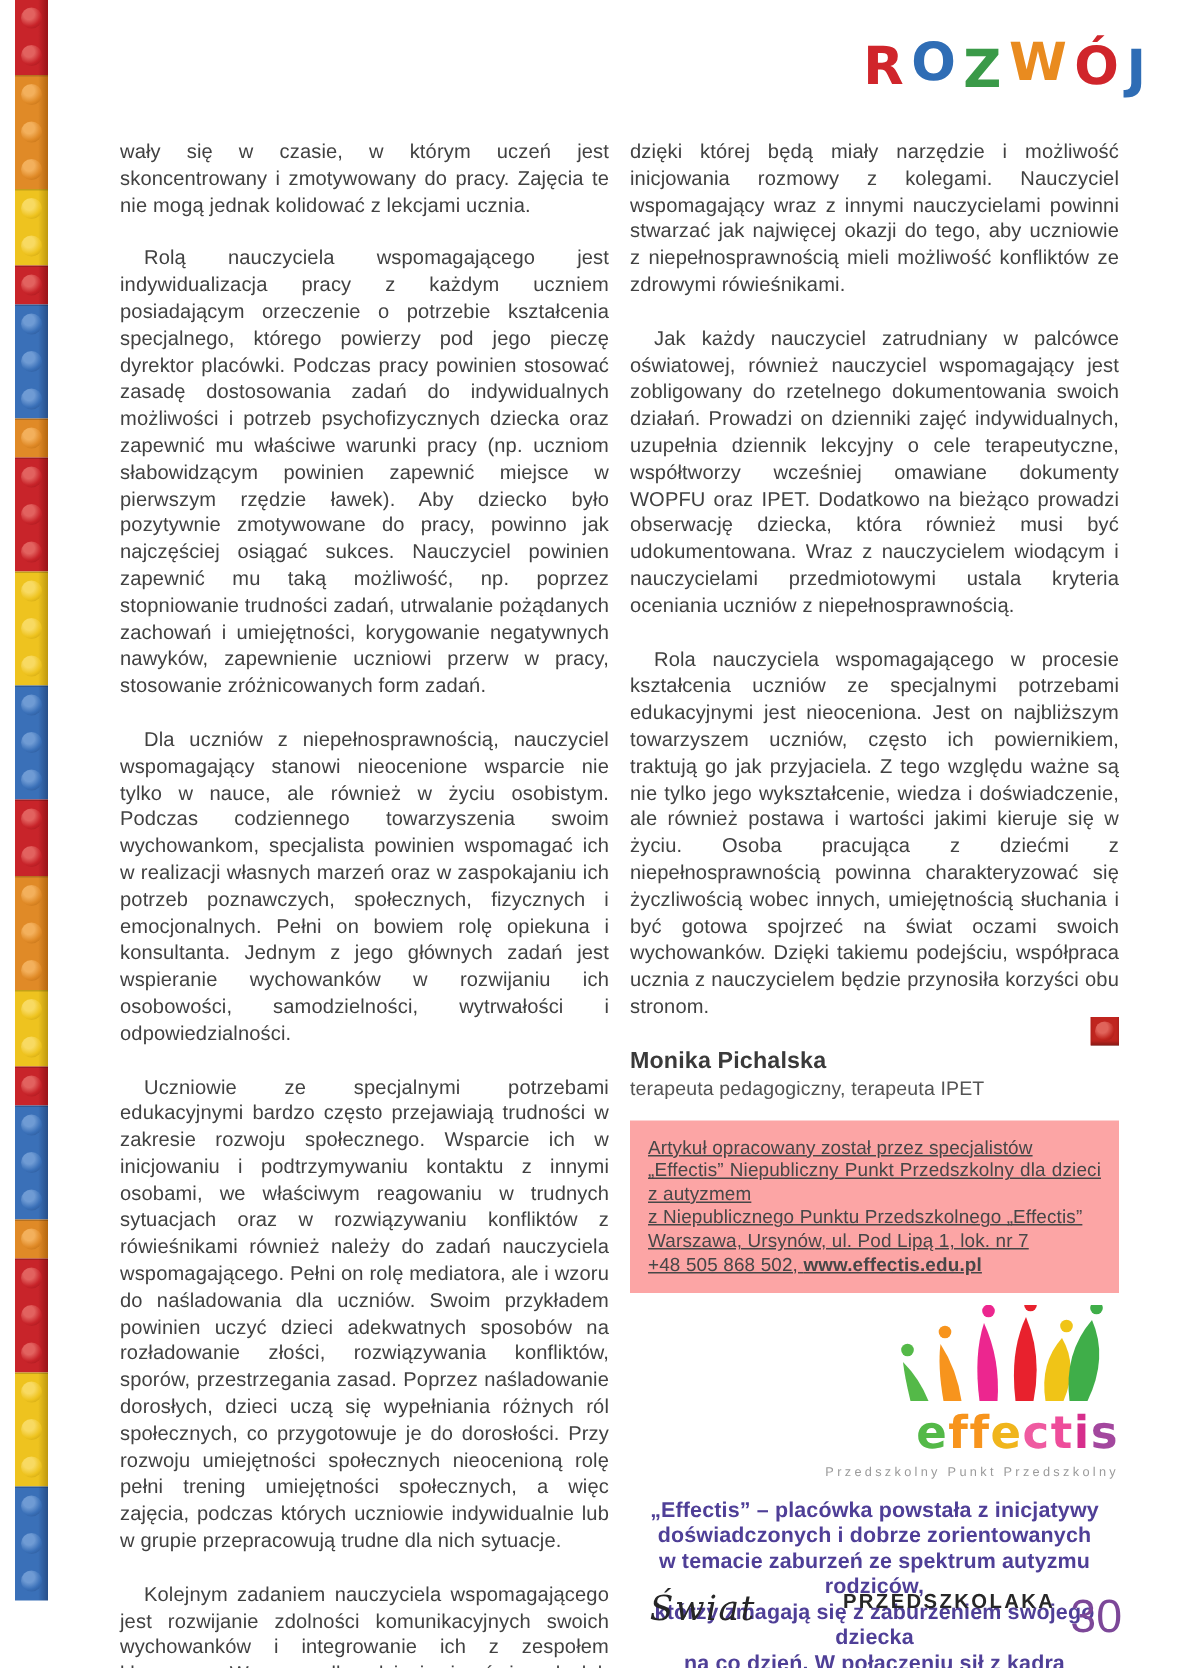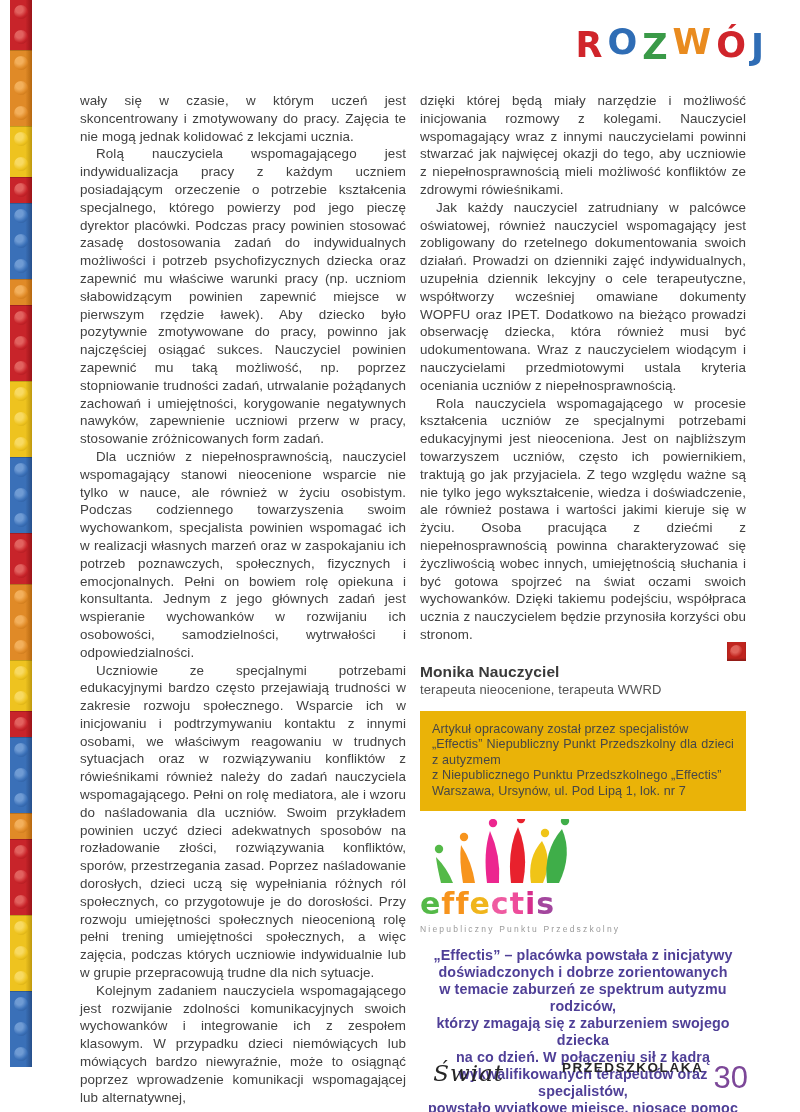--- a/index.html
+++ b/index.html
@@ -17,38 +17,38 @@
   .masthead span{font-family:"DejaVu Sans",sans-serif;font-weight:800;font-size:35px;line-height:38px;}
   .masthead span:nth-child(2n){transform:translateY(-3px);}
   .masthead span:nth-child(3n){transform:translateY(2px);}
 
   
   .col{position:absolute;top:92px;width:326px;font-size:13.4px;line-height:17.8px;
        text-align:justify;letter-spacing:.1px;}
   .col-left{left:80px;}
   .col-right{left:420px;}
   p.para{margin:0;}
-  p.para.ind{text-indent:16px;}
+  p.para.ind{text-indent:16px;margin-top:18px;}
   .p-last{position:relative;}
   .end-brick{position:absolute;right:0;bottom:-17px;width:19px;height:19px;background:#c0251f;
              box-shadow:inset 0 -2px 2px rgba(0,0,0,.25);}
   .end-brick i{position:absolute;left:3px;top:3px;width:13px;height:13px;border-radius:50%;
                background:radial-gradient(circle at 38% 32%,#e0635a 0 30%,#c0251f 65%,#8e1412 100%);}
 
   
   .author{margin-top:18px;}
   .author-name{font-weight:700;font-size:15.5px;color:#3a3a3a;line-height:19px;}
   .author-title{font-size:13px;color:#535353;line-height:17px;}
 
   
-  .infobox{margin-top:13px;background:#eab308;padding:11px 12px;font-size:12.6px;line-height:15.6px;color:#474747;}
+  .infobox{margin-top:13px;background:#fca5a5;padding:11px 12px;font-size:12.6px;line-height:15.6px;color:#474747;text-decoration:underline;}
   .infobox .bold{font-weight:700;}
 
   
-  .eff-logo{margin-top:8px;text-align:left;}
+  .eff-logo{margin-top:8px;text-align:right;}
   .eff-word{font-size:30px;font-weight:700;letter-spacing:1px;line-height:30px;
             font-family:"DejaVu Sans",sans-serif;}
   .eff-tagline{font-size:8.5px;letter-spacing:2.2px;color:#9a9a9a;margin-top:2px;}
 
   
   .promo{margin-top:8px;text-align:center;font-weight:700;font-size:14.3px;line-height:17px;
          white-space:pre-line;}
 
   
   .footer{position:absolute;right:52px;bottom:16px;display:flex;align-items:flex-start;gap:10px;}
@@ -161,29 +161,30 @@
 <div class="col col-right">
   <div>
       <p class="para">dzięki której będą miały narzędzie i możliwość inicjowania rozmowy z kolegami. Nauczyciel wspomagający wraz z innymi nauczycielami powinni stwarzać jak najwięcej okazji do tego, aby uczniowie z niepełnosprawnością mieli możliwość konfliktów ze zdrowymi rówieśnikami.</p>
       <p class="para ind">Jak każdy nauczyciel zatrudniany w palcówce oświatowej, również nauczyciel wspomagający jest zobligowany do rzetelnego dokumentowania swoich działań. Prowadzi on dzienniki zajęć indywidualnych, uzupełnia dziennik lekcyjny o cele terapeutyczne, współtworzy wcześniej omawiane dokumenty WOPFU oraz IPET. Dodatkowo na bieżąco prowadzi obserwację dziecka, która również musi być udokumentowana. Wraz z nauczycielem wiodącym i nauczycielami przedmiotowymi ustala kryteria oceniania uczniów z niepełnosprawnością.</p>
       <p class="para ind p-last">Rola nauczyciela wspomagającego w procesie kształcenia uczniów ze specjalnymi potrzebami edukacyjnymi jest nieoceniona. Jest on najbliższym towarzyszem uczniów, często ich powiernikiem, traktują go jak przyjaciela. Z tego względu ważne są nie tylko jego wykształcenie, wiedza i doświadczenie, ale również postawa i wartości jakimi kieruje się w życiu. Osoba pracująca z dziećmi z niepełnosprawnością powinna charakteryzować się życzliwością wobec innych, umiejętnością słuchania i być gotowa spojrzeć na świat oczami swoich wychowanków. Dzięki takiemu podejściu, współpraca ucznia z nauczycielem będzie przynosiła korzyści obu stronom.<span class="end-brick">
           <i></i>
         </span></p>
     </div>
 
   <div class="author">
-    <div class="author-name">Monika Nauczyciel</div>
-    <div class="author-title">terapeuta nieocenione, terapeuta WWRD</div>
+    <div class="author-name">Monika Pichalska</div>
+    <div class="author-title">terapeuta pedagogiczny, terapeuta IPET</div>
   </div>
 
   <div class="infobox">
     <div>Artykuł opracowany został przez specjalistów</div>
     <div>„Effectis” Niepubliczny Punkt Przedszkolny dla dzieci z autyzmem</div>
     <div>z Niepublicznego Punktu Przedszkolnego „Effectis”</div>
     <div>Warszawa, Ursynów, ul. Pod Lipą 1, lok. nr 7</div>
+    <div><span>+48 505 868 502, </span><span class="bold">www.effectis.edu.pl</span></div>
   </div>
 
   <div class="eff-logo">
     <svg id="eff-figures" width="160" height="66" viewBox="0 0 160 66">
         <g>
           <path d="M21,64 Q17,47.5 16,38 Q27,49 33,64 Z" fill="#54b948"></path>
           <circle cx="19" cy="30" r="4.2" fill="#54b948"></circle>
         </g>
         <g>
           <path d="M43,64 Q39,40.9 41,26 Q52,43 55,64 Z" fill="#f7941d"></path>
@@ -200,21 +201,21 @@
         <g>
           <path d="M111,64 Q107,38.7 122,22 Q133,41 123,64 Z" fill="#f0c417"></path>
           <circle cx="125" cy="14" r="4.2" fill="#f0c417"></circle>
         </g>
         <g>
           <path d="M127,64 Q123,32.099999999999994 142,10 Q153,35 139,64 Z" fill="#3fae49"></path>
           <circle cx="145" cy="2" r="4.2" fill="#3fae49"></circle>
         </g>
       </svg>
     <div class="eff-word" id="eff-word"><span style="color: rgb(84, 185, 72);">e</span><span style="color: rgb(247, 148, 29);">f</span><span style="color: rgb(247, 148, 29);">f</span><span style="color: rgb(240, 181, 28);">e</span><span style="color: rgb(239, 91, 161);">c</span><span style="color: rgb(238, 77, 155);">t</span><span style="color: rgb(214, 46, 140);">i</span><span style="color: rgb(163, 71, 158);">s</span></div>
-    <div class="eff-tagline">Niepubliczny Punktu Przedszkolny</div>
+    <div class="eff-tagline">Przedszkolny Punkt Przedszkolny</div>
   </div>
 
   <div class="promo" id="promo" style="color: rgb(79, 63, 151);">„Effectis” – placówka powstała z inicjatywy
 doświadczonych i dobrze zorientowanych
 w temacie zaburzeń ze spektrum autyzmu rodziców,
 którzy zmagają się z zaburzeniem swojego dziecka
 na co dzień. W połączeniu sił z kadrą
 wykwalifikowanych terapeutów oraz specjalistów,
 powstało wyjątkowe miejsce, niosące pomoc
 dzieciom z ASD i ich rodzinom.</div>

